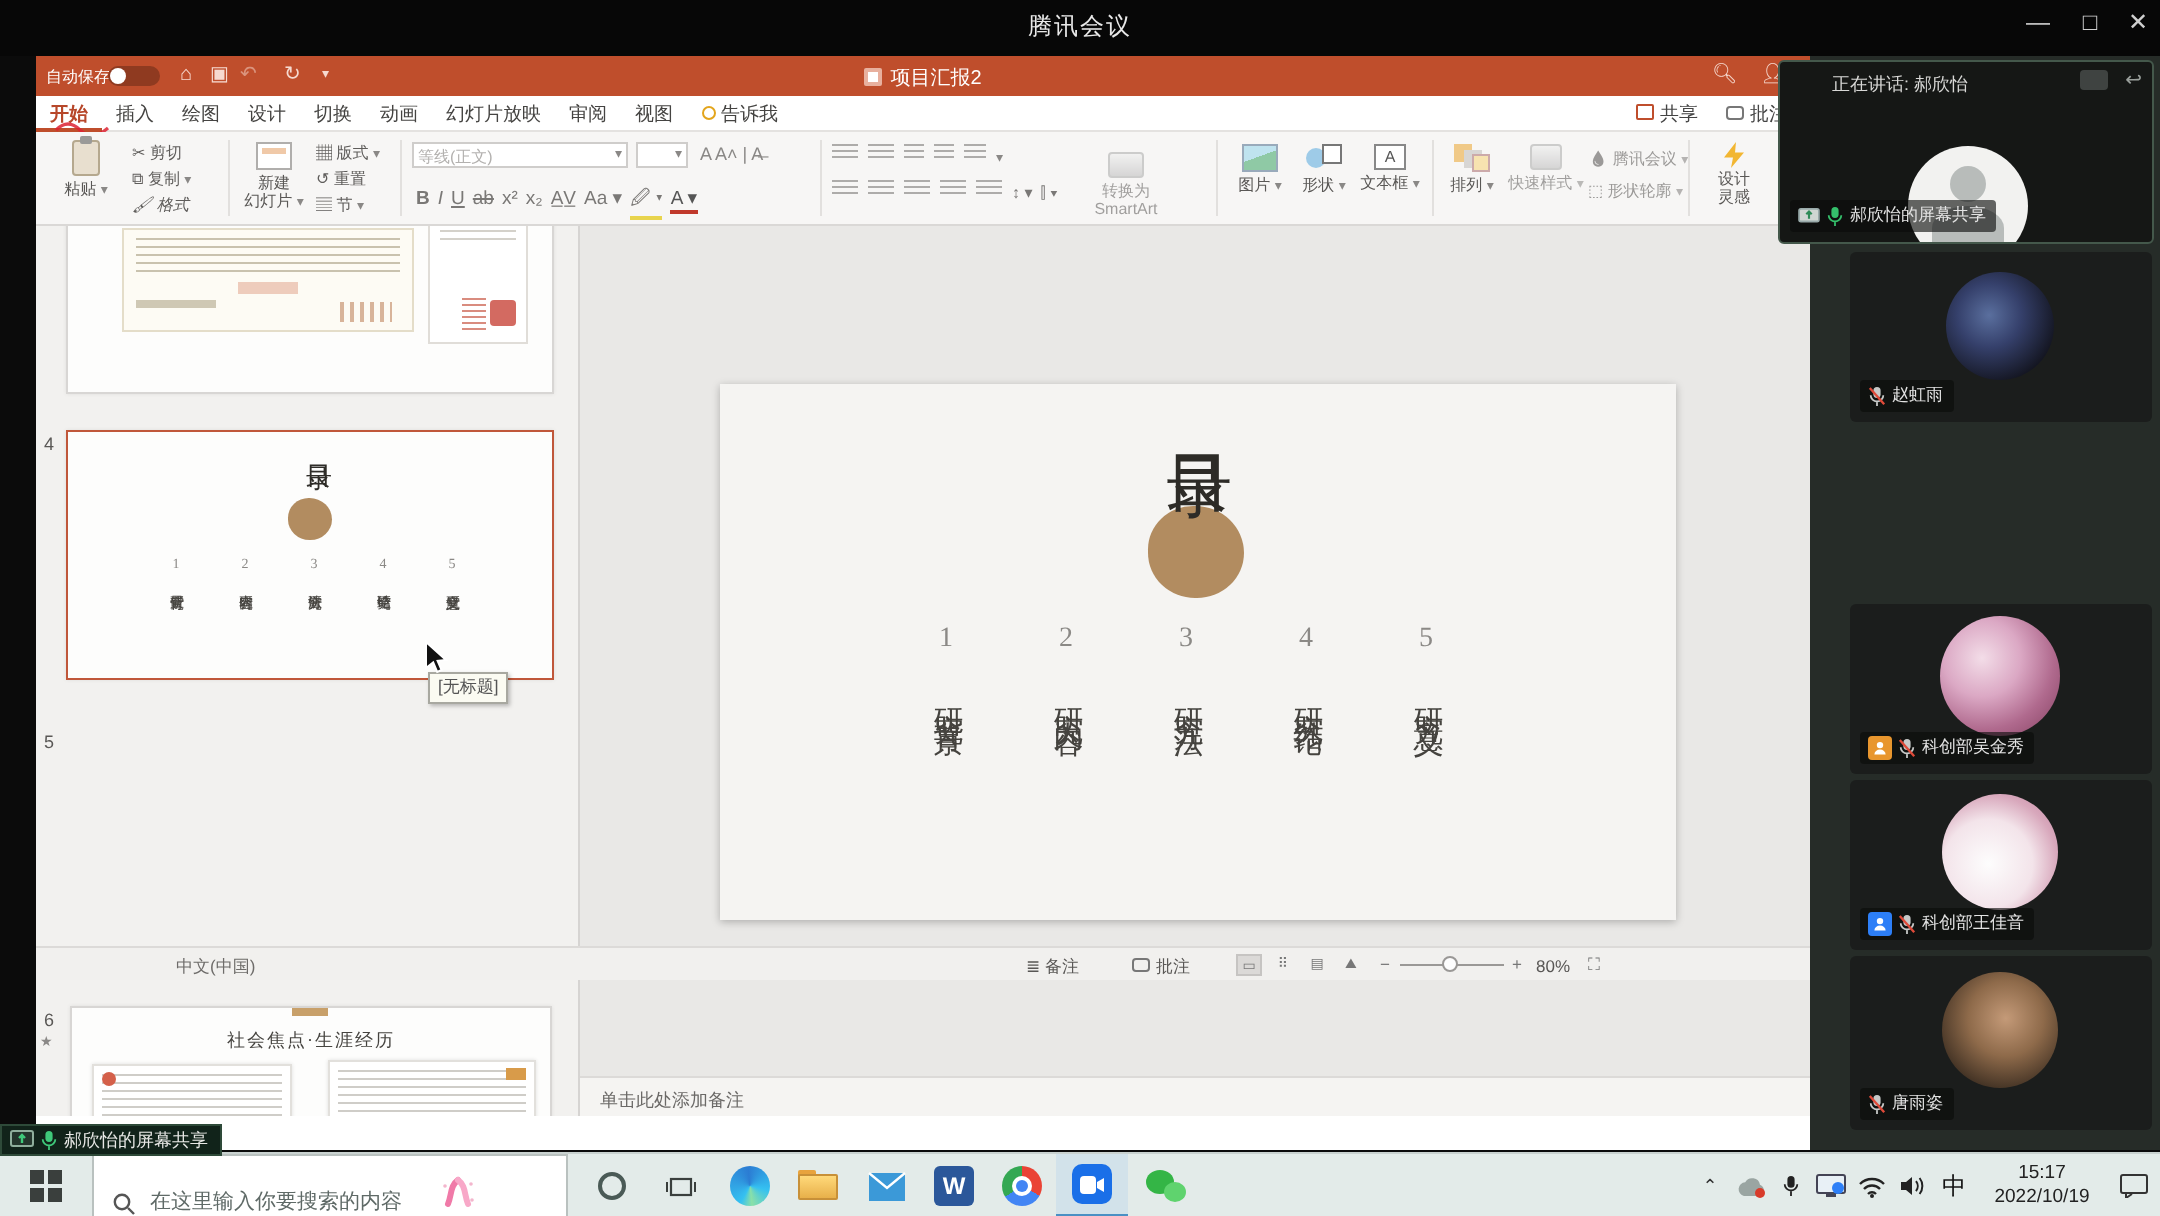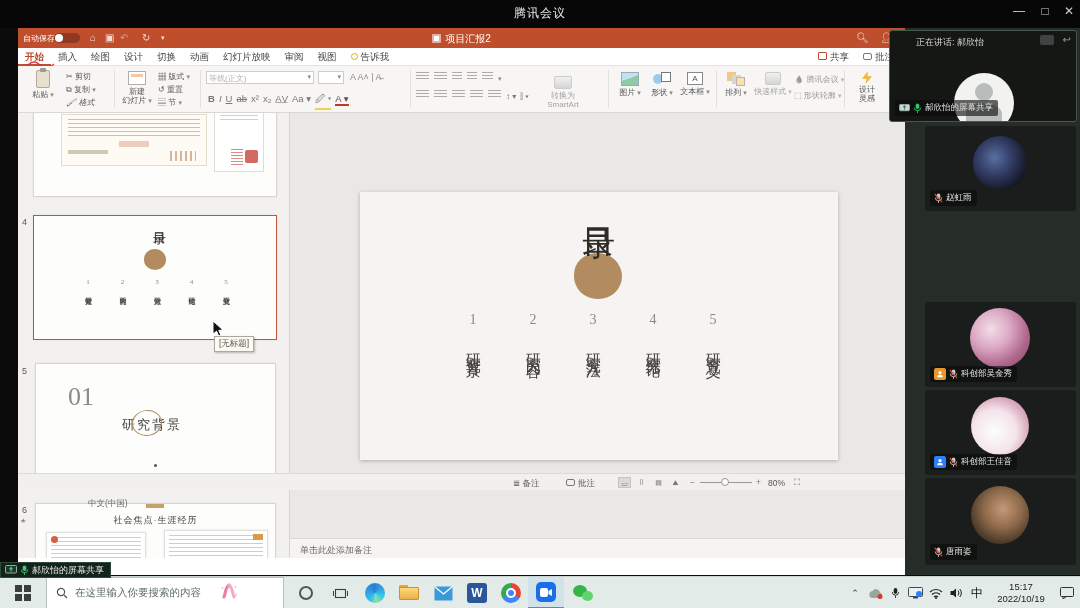--- a/index.html
+++ b/index.html
@@ -270,26 +270,20 @@
                 <div class="vtext" style="font-size:7px;color:#45433f;margin:6px auto 0;">研究结论</div>
               </div>
             <div class="toc-col serif" style="position:static;width:12px;">
                 <div style="font-size:7px;color:#8b8986;">5</div>
                 <div class="vtext" style="font-size:7px;color:#45433f;margin:6px auto 0;">研究意义</div>
               </div>
           </div>
         </div>
 
         <div class="snum" style="left:4px;top:253px;">5</div>
-        <div class="thumb" style="left:17px;top:250px;width:241px;height:117px;">
-          <div class="serif" style="position:absolute;left:32px;top:18px;font-size:26px;color:#8d8b88;">01</div>
-          <div class="serif" style="position:absolute;left:86px;top:52px;font-size:13px;color:#45433f;letter-spacing:2px;">研究背景</div>
-          <div style="position:absolute;left:96px;top:46px;width:30px;height:26px;border:1px solid #b28c60;border-radius:50%;transform:rotate(-8deg);"></div>
-          <div style="position:absolute;left:118px;top:100px;width:3px;height:3px;border-radius:50%;background:#555;"></div>
-        </div>
 
         <div class="snum" style="left:4px;top:392px;">6</div>
         <div class="snum" style="left:2px;top:404px;font-size:7px;color:#8a8886;">★</div>
         <div class="thumb" style="left:17px;top:390px;width:241px;height:120px;">
           <div style="position:absolute;left:110px;top:0px;width:18px;height:4px;background:#c8a06a;"></div>
           <div class="serif" style="position:absolute;left:0;right:0;top:10px;text-align:center;font-size:9px;color:#45433f;letter-spacing:1px;">社会焦点·生涯经历</div>
           <div style="position:absolute;left:10px;top:28px;width:100px;height:52px;background:#fff;border:1px solid #e2e0dc;box-shadow:0 0 2px rgba(0,0,0,.12);">
             <div style="margin:4px;height:34px;background:repeating-linear-gradient(#cfcdc8 0 1px, transparent 1px 4px);"></div>
             <div style="position:absolute;left:4px;top:3px;width:7px;height:7px;border-radius:50%;background:#d4604a;"></div>
           </div>
@@ -327,21 +321,21 @@
                 <div class="vtext toc-txt" style="margin-left:auto;margin-right:auto;">研究意义</div>
               </div>
           </div>
         </div>
       </div>
 
       <div class="ab notes"><span>单击此处添加备注</span></div>
     </div>
 
     <div class="ab statusbar">
-      <span style="position:absolute;left:70px;top:4px;color:#6e6c6a;margin-top:20px;">中文(中国)</span>
+      <span style="position:absolute;left:70px;top:4px;color:#6e6c6a;">中文(中国)</span>
       <span style="position:absolute;left:495px;top:4px;">≣ <span>备注</span></span>
       <span style="position:absolute;left:548px;top:4px;"><span class="bub-ic"></span><span>批注</span></span>
       <span class="viewbox on" style="left:600px;">▭</span>
       <span class="viewbox" style="left:617px;">⠿</span>
       <span class="viewbox" style="left:634px;">▤</span>
       <span class="viewbox" style="left:651px;">⛰︎</span>
       <span style="position:absolute;left:672px;top:3px;color:#777;">−</span>
       <span style="position:absolute;left:682px;top:8px;width:52px;height:1px;background:#9a9896;"></span>
       <span style="position:absolute;left:703px;top:4px;width:8px;height:8px;border-radius:50%;background:#fdfdfd;border:1px solid #9a9896;"></span>
       <span style="position:absolute;left:738px;top:3px;color:#777;">+</span>
@@ -454,21 +448,21 @@
 
   <div class="ab taskbar">
     <div class="tb-item" style="left:0;width:46px;">
       <svg width="16" height="16" viewBox="0 0 16 16">
         <rect x="0" y="0" width="7" height="7" fill="#3a3f3d"></rect>
           <rect x="9" y="0" width="7" height="7" fill="#3a3f3d"></rect>
         <rect x="0" y="9" width="7" height="7" fill="#3a3f3d"></rect>
           <rect x="9" y="9" width="7" height="7" fill="#3a3f3d"></rect>
       </svg>
     </div>
-    <div class="tb-item searchbox" style="justify-content:flex-start;gap:7px;padding-left:9px;">
+    <div class="tb-item searchbox" style="justify-content:flex-start;gap:7px;padding-left:9px;align-items:flex-end;">
       <svg width="12" height="12" viewBox="0 0 12 12">
           <circle cx="5" cy="5" r="3.6" fill="none" stroke="#555" stroke-width="1.2"></circle>
           <line x1="8" y1="8" x2="11" y2="11" stroke="#555" stroke-width="1.2"></line>
         </svg>
       <span class="ph">在这里输入你要搜索的内容</span>
       <svg width="18" height="20" viewBox="0 0 18 20" style="margin-left:12px;">
         <path d="M9 2 C5 5 6 9 4 14" stroke="#f07aa8" stroke-width="3" fill="none" stroke-linecap="round"></path>
         <path d="M9 2 C13 5 12 9 14 14" stroke="#f8a8c8" stroke-width="3" fill="none" stroke-linecap="round"></path>
         <circle cx="2.5" cy="5" r="0.9" fill="#f3b6cd"></circle>
           <circle cx="15.5" cy="4" r="0.9" fill="#f3b6cd"></circle>

